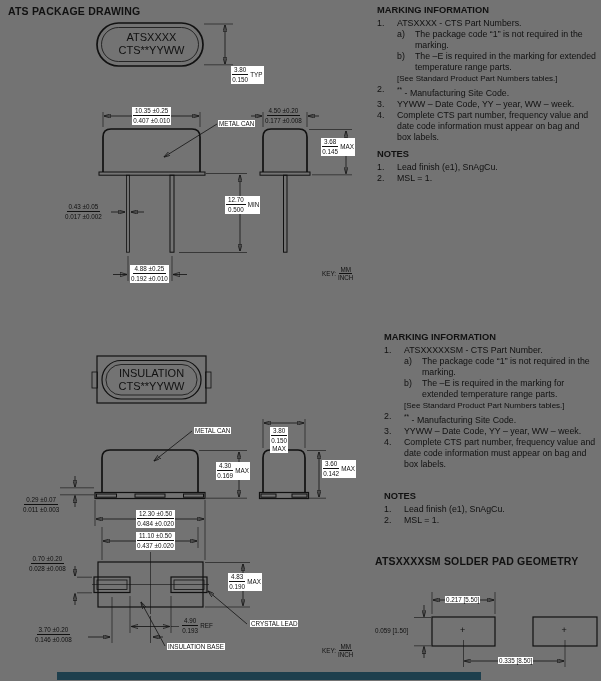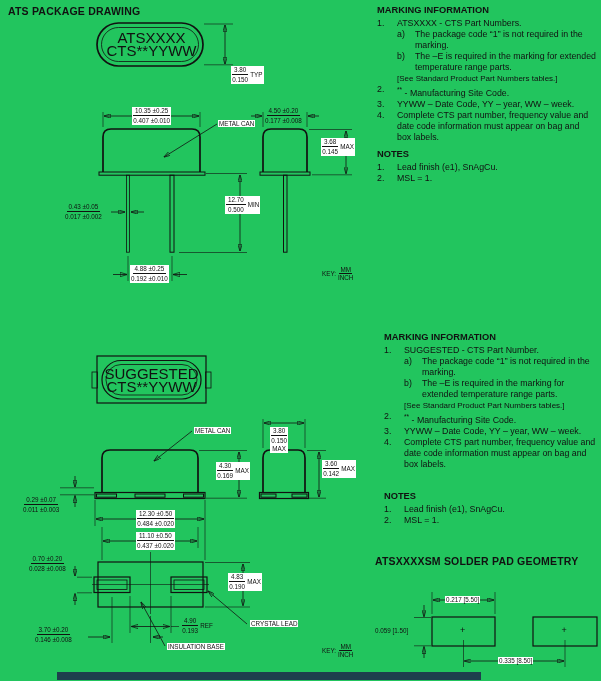--- a/index.html
+++ b/index.html
@@ -1,28 +1,28 @@
 <!DOCTYPE html>
 <html><head>
 <meta charset="utf-8">
 <style>
   html,body { margin:0; padding:0; background:#fff; }
-  .page { position:relative; width:601px; height:681px; background:#22c55e;
+  .page { position:relative; width:601px; height:681px; background:#737373;
           font-family:"Liberation Sans", sans-serif; color:#111; overflow:hidden; }
   svg.art { position:absolute; left:0; top:0; }
   svg.art line, svg.art rect, svg.art path { stroke:#111; fill:none; }
   .thick  { stroke-width:1.7; }
   .med    { stroke-width:1.2; }
   .thin   { stroke-width:0.8; }
   .xthin  { stroke-width:0.6; stroke:#333; }
   .cl     { stroke-width:0.6; stroke:#333; }
   .solid  { fill:#111; stroke:none; }
   .wfill  { fill:#fff; }
   .title  { position:absolute; font-weight:bold; font-size:10.5px; letter-spacing:.2px; white-space:nowrap; }
-  .pkgtext{ position:absolute; text-align:center; font-size:15px; line-height:13px; white-space:nowrap; }
+  .pkgtext{ position:absolute; text-align:center; font-size:11px; line-height:13px; white-space:nowrap; }
   .dim    { position:absolute; display:flex; align-items:center; gap:2px; font-size:6.3px;
             line-height:1.25; background:#fff; white-space:nowrap; padding:0 1px; }
   .dim.nobg { background:transparent; }
   .dim .frac { display:flex; flex-direction:column; align-items:center; }
   .dim .mm   { border-bottom:0.8px solid #111; padding:0 2px 0.5px 2px; }
   .dim .in   { padding-top:0.5px; }
   .dim.col   { flex-direction:column; gap:0; align-items:center; }
   .lbl    { position:absolute; font-size:6.3px; white-space:nowrap; background:#fff; padding:0 1px; }
   .plus   { position:absolute; font-size:9px; }
   .keyblock { position:absolute; display:flex; align-items:center; gap:2px; font-size:6.3px; }
@@ -296,21 +296,21 @@
         <span>Lead finish (e1), SnAgCu.</span>
       </div>
     <div class="li">
         <span class="n">2.</span>
         <span>MSL = 1.</span>
       </div>
   </div>
 
 
   <div class="pkgtext" style="left:103px;top:367px;width:97px;">
-    <div>SUGGESTED</div>
+    <div>INSULATION</div>
     <div>CTS**YYWW</div>
   </div>
 
   <div class="lbl" style="left:194px;top:427px;">METAL CAN</div>
 
   <div class="dim col" style="left:270px;top:427px;">
     <span class="frac">
         <span class="mm">3.80</span>
         <span class="in">0.150</span>
       </span>
@@ -392,21 +392,21 @@
     <span class="frac">
         <span class="mm">MM</span>
         <span>INCH</span>
       </span>
   </div>
 
   <div class="textcol" style="left:384px;top:332px;width:213px;">
     <div class="hd">MARKING INFORMATION</div>
     <div class="li">
         <span class="n">1.</span>
-        <span>SUGGESTED - CTS Part Number.</span>
+        <span>ATSXXXXXSM - CTS Part Number.</span>
       </div>
     <div class="li sub">
         <span class="n">a)</span>
         <span>The package code “1” is not required in the marking.</span>
       </div>
     <div class="li sub">
         <span class="n">b)</span>
         <span>The –E is required in the marking for extended temperature range parts.</span>
       </div>
     <div class="smallnote">[See Standard Product Part Numbers tables.]</div>

